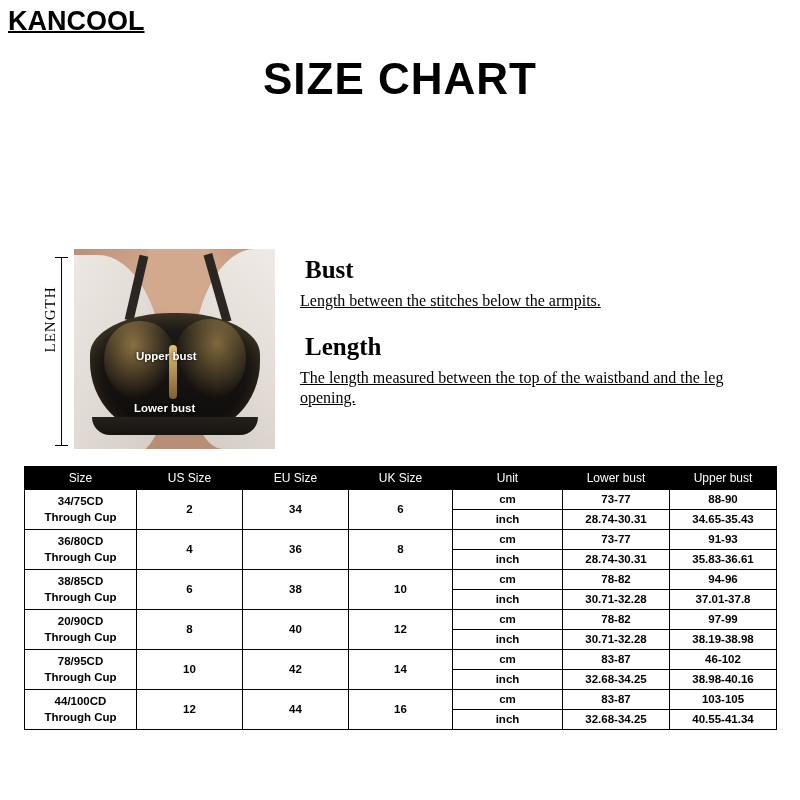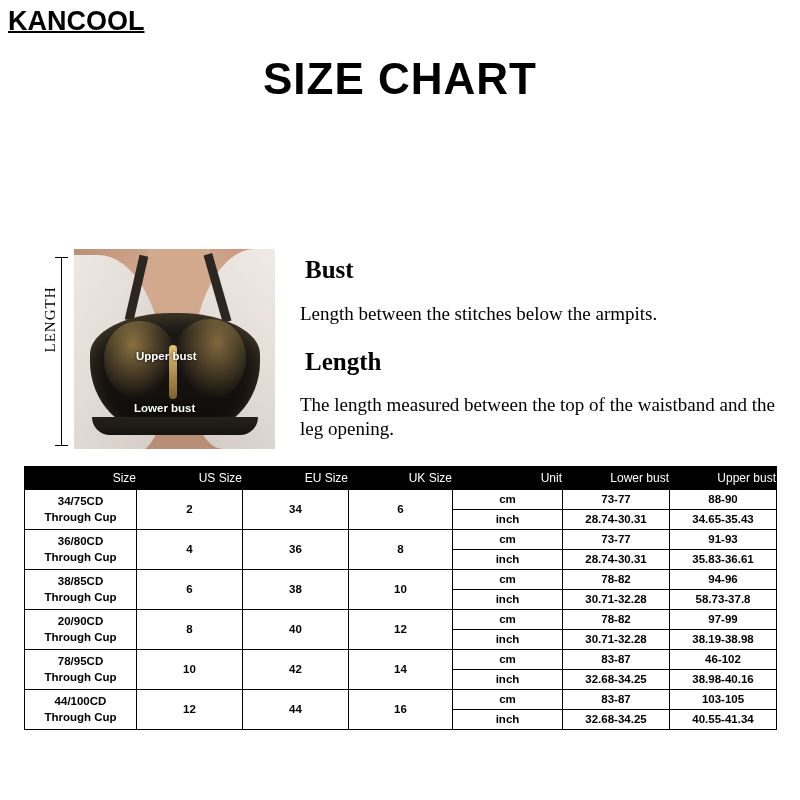--- a/index.html
+++ b/index.html
@@ -197,24 +197,25 @@
     width: 478px;
   }
   #right-text h3 {
     margin: 5px;
     font-family: "Liberation Serif", serif;
     font-weight: bold;
     font-size: 25px;
     line-height: 1.15;
   }
   #right-text p {
-    margin: 17px 0 0 0;
+    margin: 6px 0 0 0;
     font-family: "Liberation Serif", serif;
-    font-size: 19px;
+    font-size: 16px;
     line-height: 1.25;
+    text-decoration: underline;
   }
   #right-text .blk2 { margin-top: 22px; }
 
   
   #table-wrap {
     position: absolute;
     left: 24px;
     top: 466px;
     width: 752px;
   }
@@ -236,21 +237,20 @@
     white-space: nowrap;
   }
   thead th {
     background: #000000;
     color: #ffffff;
     height: 22px;
     line-height: 22px;
     font-size: 12px;
     font-weight: normal;
     border: 1px solid #000000;
-    text-align: right;
   }
   td.size-cell {
     font-size: 11.5px;
     line-height: 1.35;
     white-space: normal;
     padding: 2px 12px;
   }
   col.c-size   { width: 112px; }
   col.c-us     { width: 106px; }
   col.c-eu     { width: 106px; }
@@ -368,21 +368,21 @@
           <td rowspan="2">6</td>
           <td rowspan="2">38</td>
           <td rowspan="2">10</td>
           <td>cm</td>
           <td>78-82</td>
           <td>94-96</td>
         </tr>
         <tr>
           <td>inch</td>
           <td>30.71-32.28</td>
-          <td>58.73-37.8</td>
+          <td>37.01-37.8</td>
         </tr>
         <tr>
           <td rowspan="2" class="size-cell">
             <div>20/90CD</div>
             <div>Through Cup</div>
           </td>
           <td rowspan="2">8</td>
           <td rowspan="2">40</td>
           <td rowspan="2">12</td>
           <td>cm</td>

